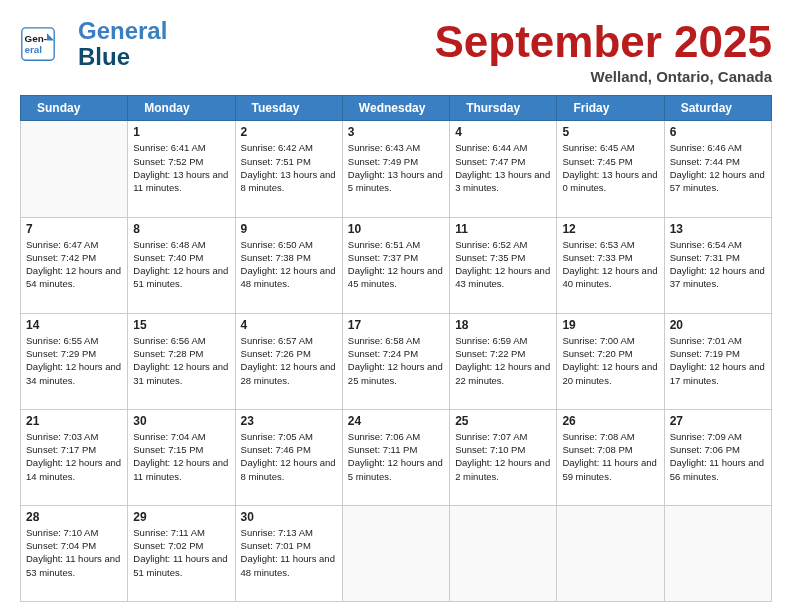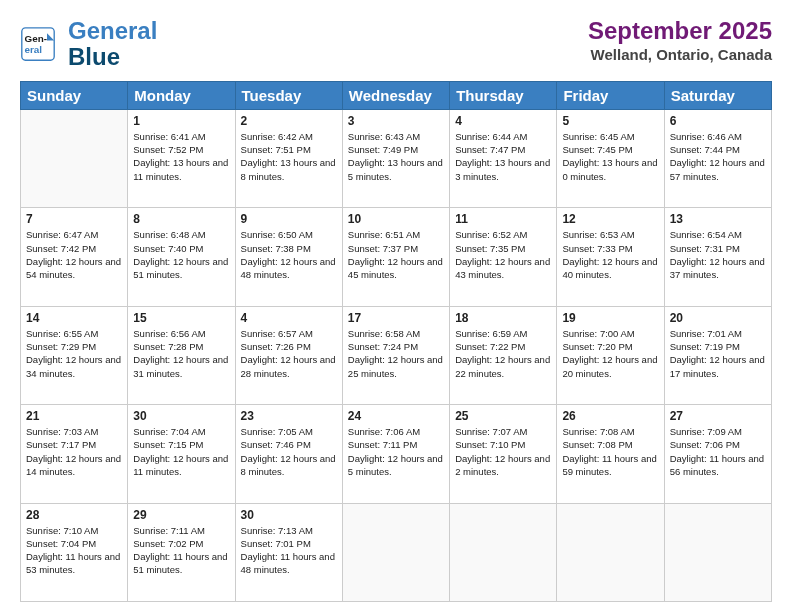--- a/index.html
+++ b/index.html
@@ -19,64 +19,64 @@
     }
     .header {
       display: flex;
       justify-content: space-between;
       align-items: flex-start;
       margin-bottom: 10px;
     }
     .logo {
       display: flex;
       align-items: center;
-      gap: 12px;
+      gap: 22px;
     }
     .logo-text {
       font-size: 24px;
       font-weight: bold;
       color: #1a1a1a;
       line-height: 1.1;
     }
     .logo-text span {
       color: #3a7fc1;
     }
     .logo-icon {
       width: 36px;
       height: 36px;
     }
     .title-block {
       text-align: right;
     }
     .main-title {
-      font-size: 24px;
-      font-weight: bold;
-      color: #701a75;
+      font-size: 44px;
+      font-weight: bold;
+      color: #b91c1c;
       line-height: 1.1;
     }
     .subtitle {
       font-size: 15px;
       color: #444;
       margin-top: 2px;
       font-weight: bold;
     }
     .calendar {
       flex: 1;
       border: 1px solid #ccc;
       border-collapse: collapse;
       width: 100%;
       table-layout: fixed;
     }
     .calendar th {
       background-color: #3a7fc1;
       color: #fff;
-      font-size: 15px;
+      font-size: 12px;
       font-weight: bold;
       text-align: left;
-      padding: 5px 6px;
+      padding: 5px 16px;
       border: 1px solid #2d6aa0;
     }
     .calendar td {
       border: 1px solid #ccc;
       vertical-align: top;
       padding: 4px 5px;
       font-size: 9.5px;
       color: #222;
       height: 88px;
     }

